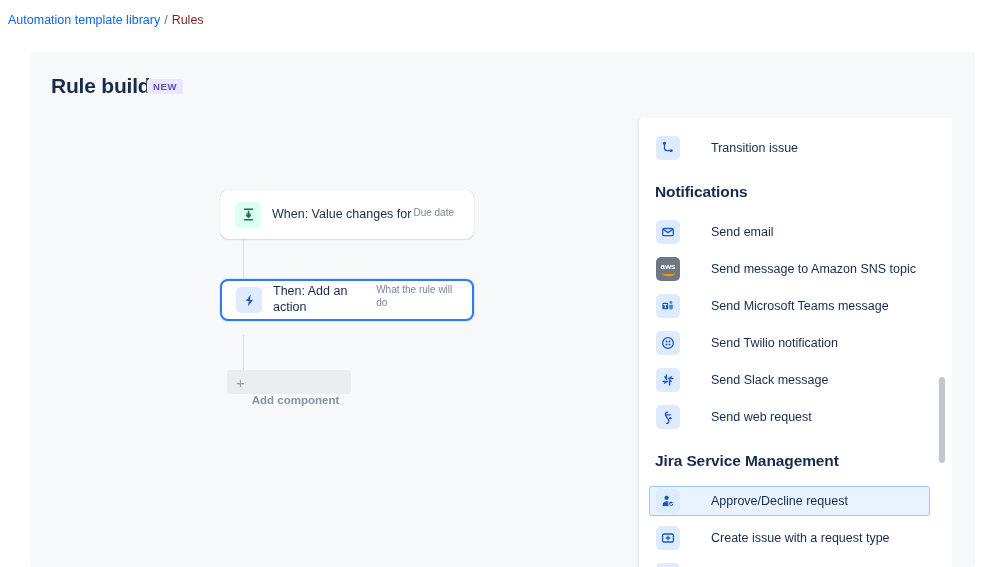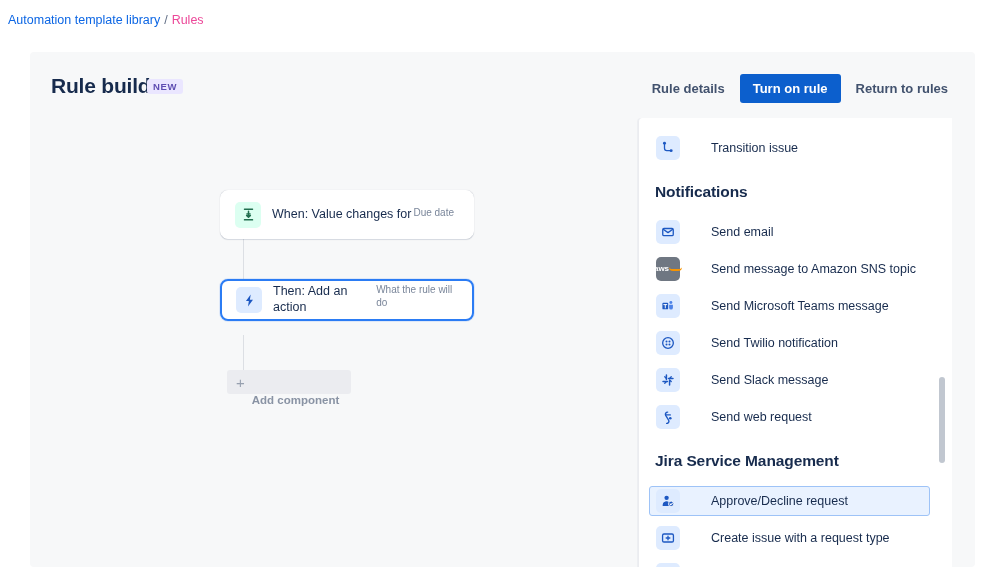--- a/index.html
+++ b/index.html
@@ -8,21 +8,21 @@
     background: #ffffff;
     font-family: "Liberation Sans", sans-serif;
     overflow: hidden;
   }
   .breadcrumb {
     position: absolute; left: 8px; top: 13px;
     font-size: 12.5px; color: #44546F; white-space: nowrap;
   }
   .breadcrumb .crumb-link { color: #0C66E4; text-decoration: none; }
   .breadcrumb .crumb-sep { color: #626F86; margin: 0 4px; }
-  .breadcrumb .crumb-current { color: #ec4899; }
+  .breadcrumb .crumb-current { color: #7f1d1d; }
 
   .page-shell {
     position: absolute; left: 30px; top: 52px;
     width: 945px; height: 515px;
     background: #F7F8F9;
     border-radius: 4px;
   }
 
   .page-header {
     position: absolute; left: 0; top: 0; width: 100%; height: 66px;
@@ -164,25 +164,20 @@
 
 <div class="breadcrumb">
   <a href="#" class="crumb-link">Automation template library</a><span class="crumb-sep">/</span><span class="crumb-current">Rules</span>
 </div>
 
 <div class="page-shell">
 
   <div class="page-header">
     <div class="page-title">Rule builder</div>
     <div class="new-badge">NEW</div>
-    <div class="header-actions">
-      <button class="btn">Rule details</button>
-      <button class="btn btn-primary">Turn on rule</button>
-      <button class="btn">Return to rules</button>
-    </div>
   </div>
 
   <div class="canvas">
     <div class="connector connector-a"></div>
     <div class="connector connector-b"></div>
 
     <div class="node node-trigger">
       <div class="node-icon icon-green">
         <svg width="15" height="15" viewBox="0 0 16 16" fill="none">
           <rect x="3" y="1.5" width="10" height="1.6" rx="0.6" fill="#216E4E"></rect>
@@ -236,21 +231,21 @@
           <svg width="14" height="14" viewBox="0 0 16 16" fill="none">
             <rect x="2" y="4" width="12" height="8.2" rx="1.4" stroke="#1D58C2" stroke-width="1.5"></rect>
             <path d="M2.9 5.1l5.1 3.6 5.1-3.6" stroke="#1D58C2" stroke-width="1.5" stroke-linecap="round" stroke-linejoin="round"></path>
           </svg>
         </span>
         <span class="panel-item-label">Send email</span>
       </div>
 
       <div class="panel-item">
         <span class="panel-item-icon aws-tile">
-          <span style="display:flex;flex-direction:row;align-items:center;">
+          <span style="display:flex;flex-direction:column;align-items:center;">
             <span class="aws-text">aws</span>
             <span class="aws-swoosh"></span>
           </span>
         </span>
         <span class="panel-item-label">Send message to Amazon SNS topic</span>
       </div>
 
       <div class="panel-item">
         <span class="panel-item-icon">
           <svg width="14" height="14" viewBox="0 0 16 16" fill="none">

